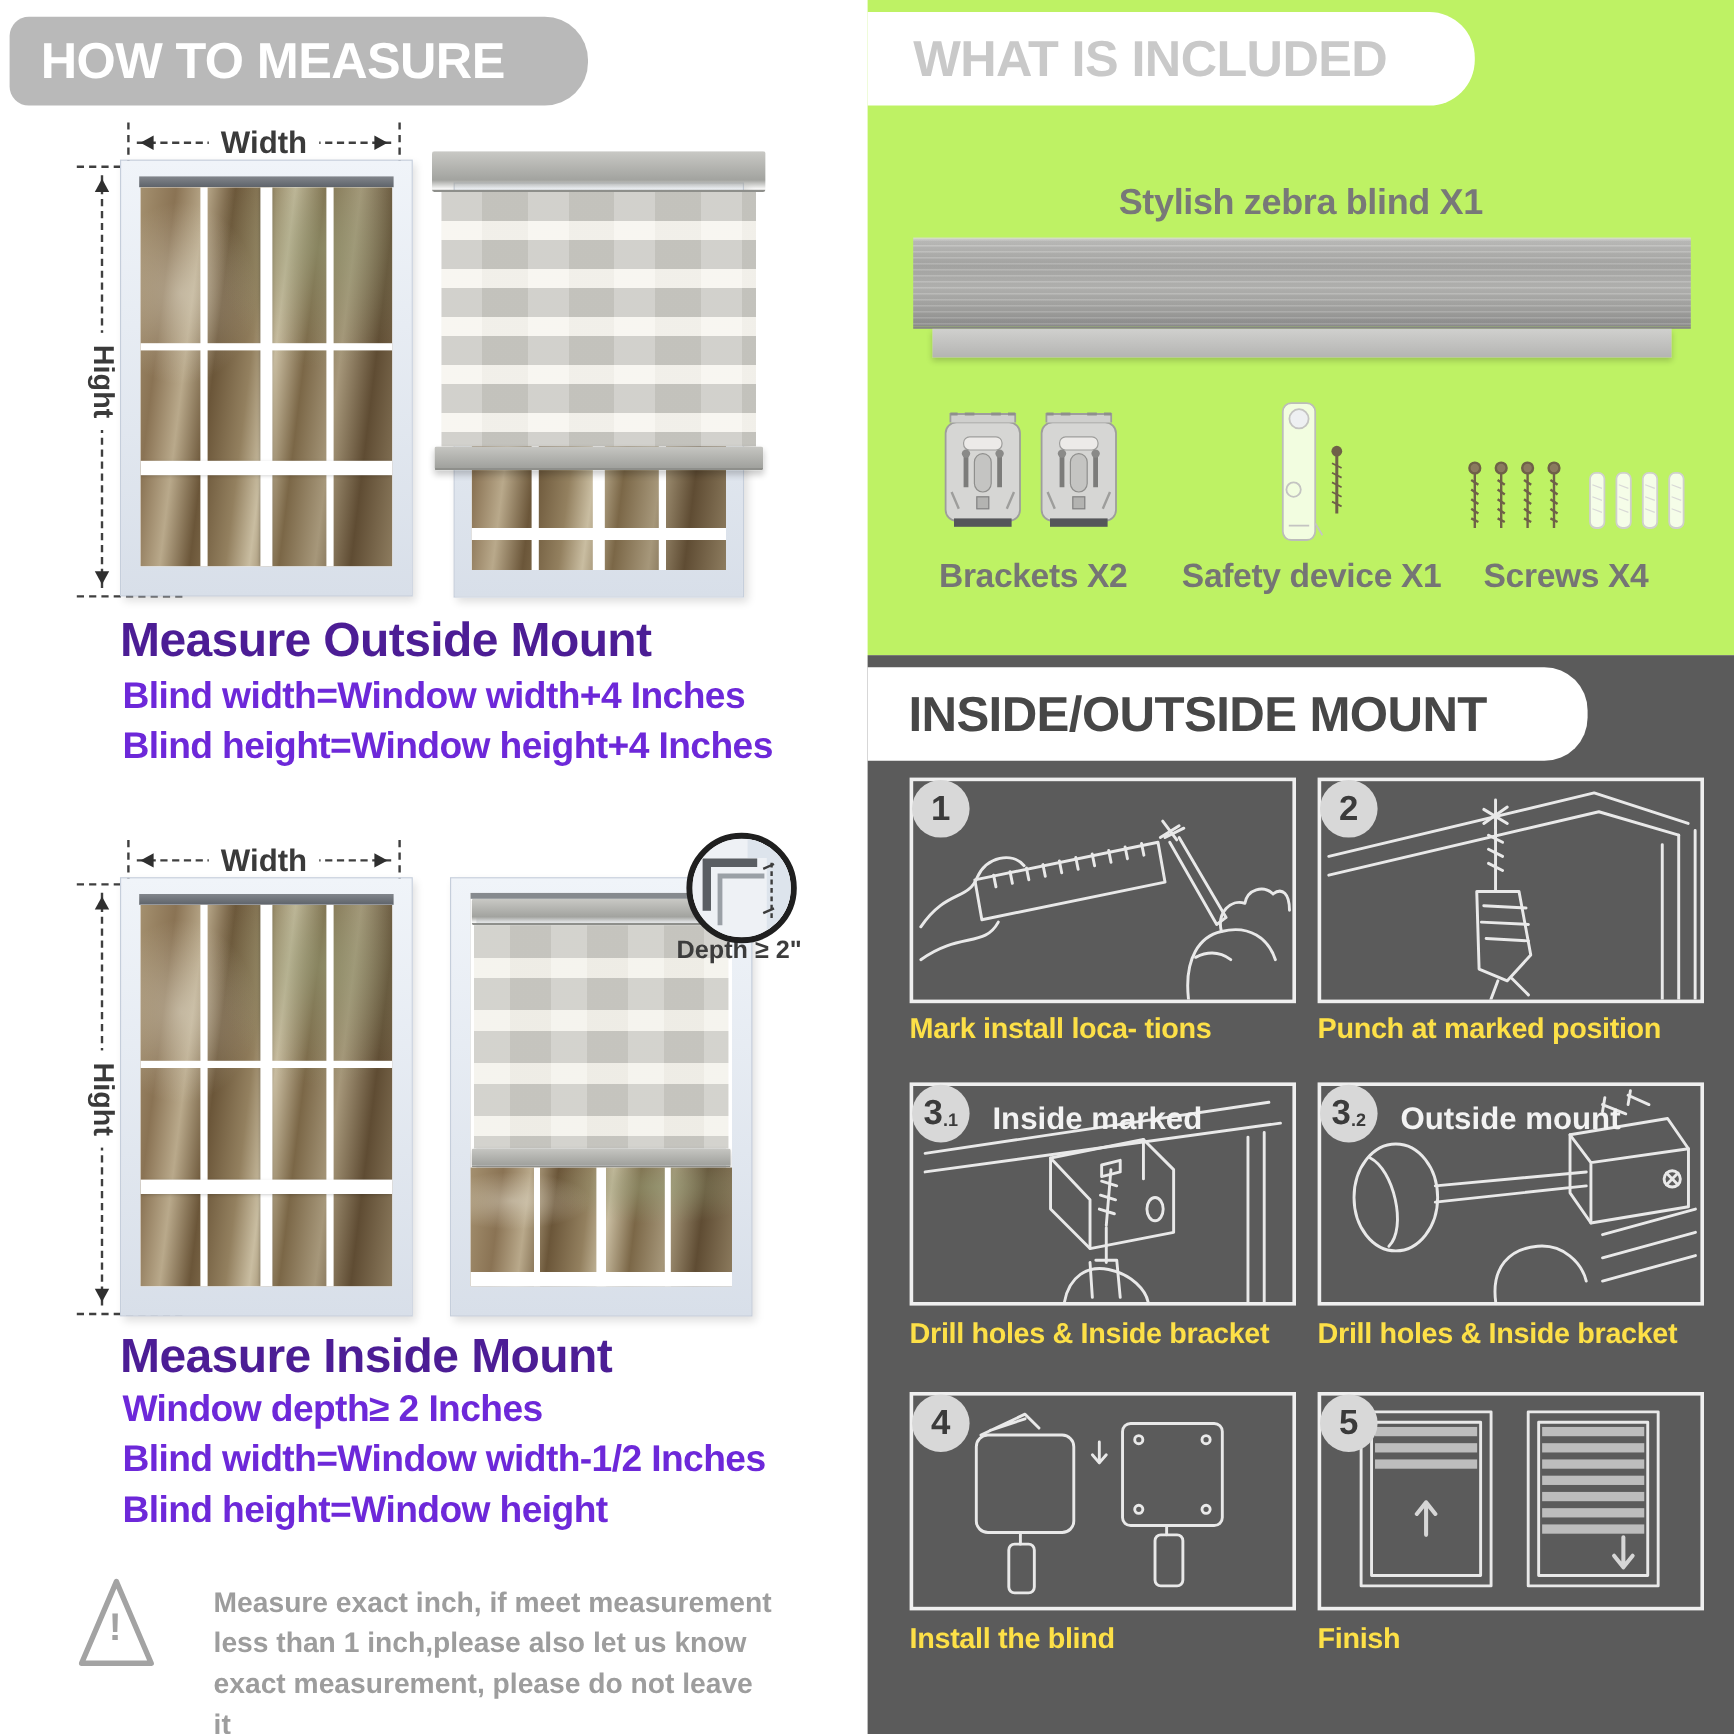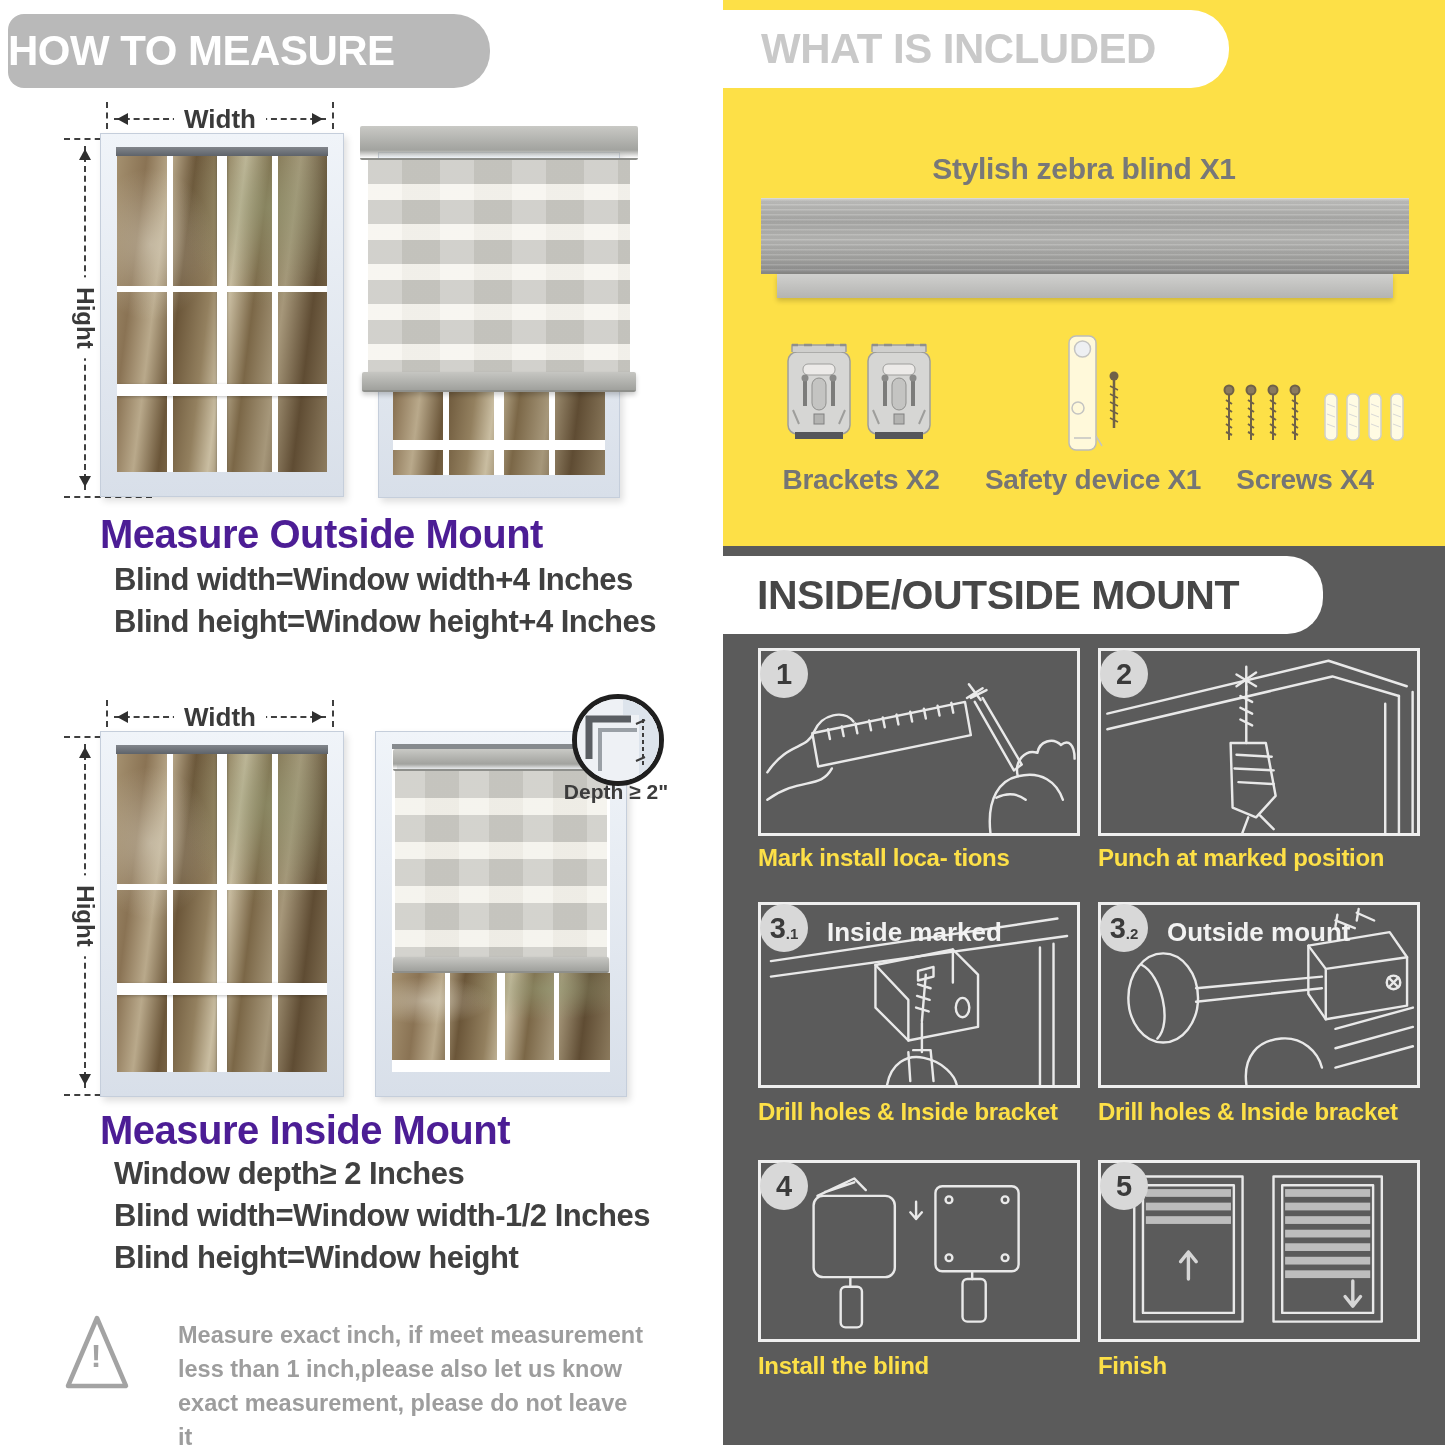--- a/index.html
+++ b/index.html
@@ -4,33 +4,33 @@
 <style>
   html,body{margin:0;padding:0;background:#ffffff;}
   *{box-sizing:border-box;}
   body{font-family:"Liberation Sans","DejaVu Sans",sans-serif;}
   #canvas{position:relative;width:1445px;height:1445px;background:#ffffff;overflow:hidden;}
   .abs{position:absolute;}
 
   
   .banner-how{left:8px;top:14px;width:482px;height:74px;background:#b9b9b9;
     border-radius:16px 36px 36px 16px;color:#ffffff;font-size:42px;font-weight:700;
-    line-height:74px;letter-spacing:-.5px;}
-  .panel-gray{left:723px;top:0;width:722px;height:546px;background:#fde047;}
+    line-height:74px;padding-left:26px;letter-spacing:-.5px;}
+  .panel-gray{left:723px;top:0;width:722px;height:546px;background:#bef264;}
   .panel-dark{left:723px;top:546px;width:722px;height:899px;background:#5b5b5b;}
   .banner-included{left:0;top:10px;width:506px;height:78px;background:#ffffff;
     border-radius:0 38px 38px 0;color:#c9c9c9;font-size:42px;font-weight:700;
     line-height:78px;padding-left:38px;letter-spacing:-.5px;}
   .banner-mount{left:0;top:10px;width:600px;height:78px;background:#ffffff;
     border-radius:0 36px 36px 0;color:#474747;font-size:41px;font-weight:700;
     line-height:78px;padding-left:34px;letter-spacing:-.5px;}
 
   
   .h-title{font-size:40px;font-weight:700;color:#4c1d95;letter-spacing:-.5px;white-space:nowrap;}
-  .h-line{font-size:31px;font-weight:700;color:#404040;letter-spacing:-.5px;white-space:nowrap;margin-left:12px;}
+  .h-line{font-size:31px;font-weight:700;color:#6d28d9;letter-spacing:-.5px;white-space:nowrap;}
   .warn-text{font-size:23.5px;font-weight:700;color:#9d9d9d;line-height:34px;width:465px;}
 
   
   .harrow{width:228px;height:48px;}
   .harrow .hline{position:absolute;left:8px;right:8px;top:16px;border-top:2px dashed #3f3f3f;}
   .harrow .tickL{position:absolute;left:0;top:0;height:48px;border-left:2px dashed #3f3f3f;}
   .harrow .tickR{position:absolute;right:0;top:0;height:48px;border-right:2px dashed #3f3f3f;}
   .harrow .ahL{position:absolute;left:5px;top:11px;width:0;height:0;border:6px solid transparent;border-right:11px solid #2f2f2f;}
   .harrow .ahR{position:absolute;right:5px;top:11px;width:0;height:0;border:6px solid transparent;border-left:11px solid #2f2f2f;}
   .harrow .hlabel{position:absolute;left:50%;top:17px;transform:translate(-50%,-50%);

